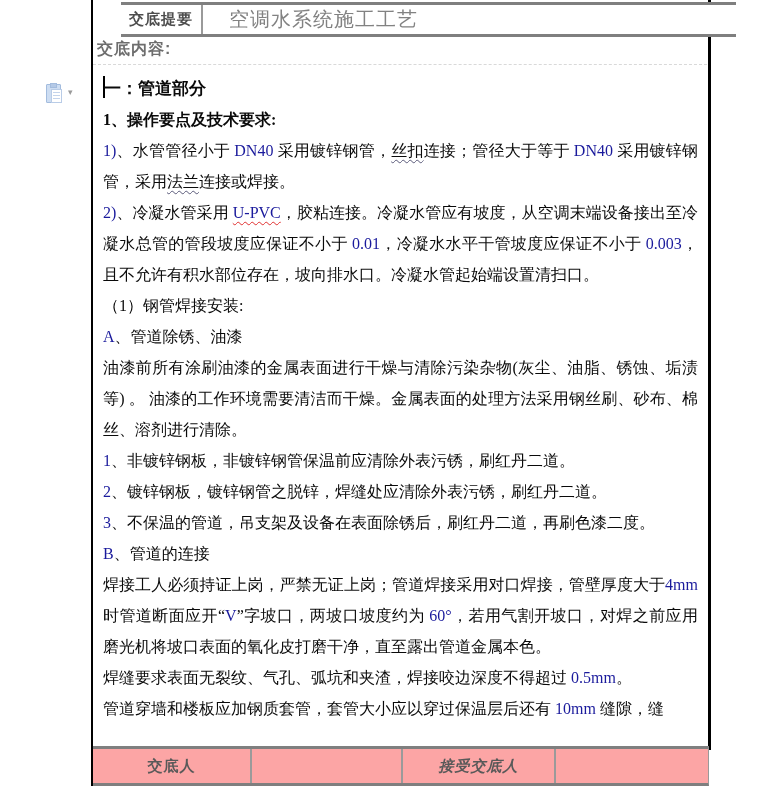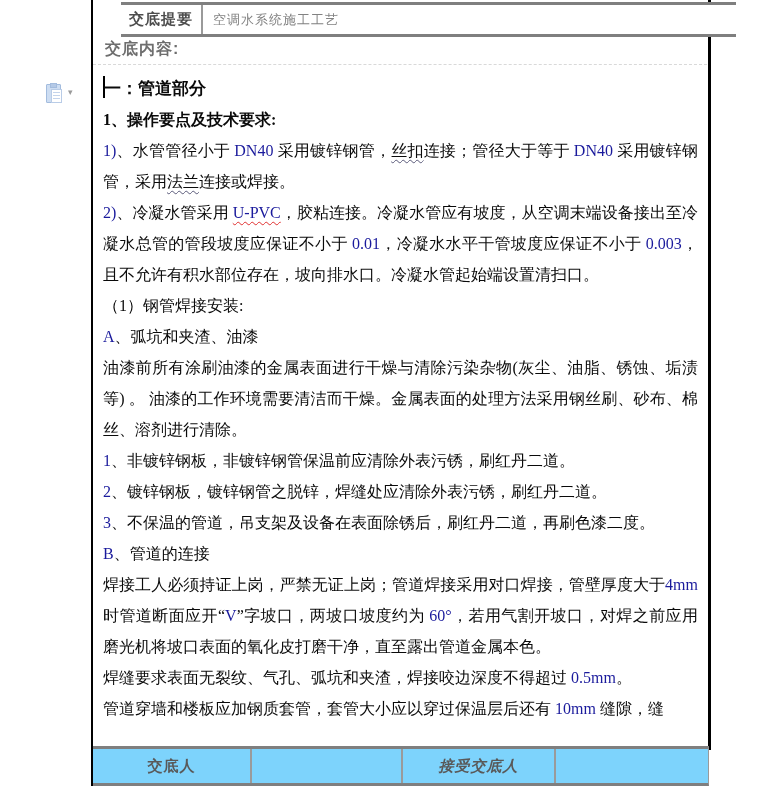--- a/index.html
+++ b/index.html
@@ -18,28 +18,28 @@
     display:flex;align-items:stretch;background:#fff;
     font-family:"Liberation Sans","DejaVu Sans",sans-serif;
     margin-left:28px;
   }
   .summary-cell{
     width:80px;flex:0 0 auto;border-right:2px solid #9a9a9a;
     display:flex;align-items:center;justify-content:center;
     font-weight:bold;color:#4d4d4d;font-size:15px;letter-spacing:1px;
   }
   .summary-value{
-    flex:1;display:flex;align-items:center;padding-left:10px;
-    color:#828282;font-size:13px;letter-spacing:1px;
+    flex:1;display:flex;align-items:center;padding-left:26px;
+    color:#828282;font-size:20px;letter-spacing:1px;
   }
 
   
   .content-label{
     position:absolute;left:93px;top:36px;height:26px;width:600px;
-    display:flex;align-items:center;padding-left:12px;
+    display:flex;align-items:center;padding-left:4px;
     font-weight:bold;color:#6e6e6e;font-size:16px;letter-spacing:1px;
     font-family:"Liberation Sans","DejaVu Sans",sans-serif;
   }
   .dashed-line{
     position:absolute;left:93px;top:64px;width:614px;height:0;
     border-top:1px dashed #d9d9d9;
   }
 
   
   .content-area{
@@ -63,21 +63,21 @@
   .text-cursor{
     display:inline-block;width:2px;height:22px;background:#000;
     vertical-align:-4px;margin-right:-1px;
   }
 
   
   .sign-row{
     position:absolute;left:93px;top:746px;width:615px;height:34px;
     border-top:3px solid #7f7f7f;border-bottom:3px solid #7f7f7f;
     border-right:1px solid #9a9a9a;
-    display:flex;background:#7dd3fc;
+    display:flex;background:#fca5a5;
     font-family:"Liberation Sans","DejaVu Sans",sans-serif;
   }
   .sign-cell{
     display:flex;align-items:center;justify-content:center;
     font-weight:bold;color:#595959;font-size:15px;letter-spacing:1px;
     border-right:2px solid #9a9a9a;box-sizing:border-box;
   }
   .sign-cell:last-child{border-right:none;}
   .sc-1{width:159px;} .sc-2{width:151px;} .sc-3{width:153px;font-style:italic;} .sc-4{flex:1;}
 
@@ -119,21 +119,21 @@
   <div class="content-label">交底内容:</div>
 
   <div class="dashed-line"></div>
 
   <div class="content-area">
       <p class="bold h1"><span class="text-cursor"></span><span>一：管道部分</span></p>
       <p class="bold"><span>1、操作要点及技术要求:</span></p>
       <p><span class="latin">1)</span><span>、水管管径小于 </span><span class="latin">DN40</span><span> 采用镀锌钢管，</span><span class="wavy-dark">丝扣</span><span>连接；管径大于等于 </span><span class="latin">DN40</span><span> 采用镀锌钢管，采用</span><span class="wavy-dark">法兰</span><span>连接或焊接。</span></p>
       <p><span class="latin">2)</span><span>、冷凝水管采用 </span><span class="latin wavy-red">U-PVC</span><span>，胶粘连接。冷凝水管应有坡度，从空调末端设备接出至冷凝水总管的管段坡度应保证不小于 </span><span class="latin">0.01</span><span>，冷凝水水平干管坡度应保证不小于 </span><span class="latin">0.003</span><span>，且不允许有积水部位存在，坡向排水口。冷凝水管起始端设置清扫口。</span></p>
       <p><span>（1）钢管焊接安装:</span></p>
-      <p><span class="latin">A</span><span>、弧坑和夹渣、油漆</span></p>
+      <p><span class="latin">A</span><span>、管道除锈、油漆</span></p>
       <p><span>油漆前所有涂刷油漆的金属表面进行干燥与清除污染杂物(灰尘、油脂、锈蚀、垢渍等) 。 油漆的工作环境需要清洁而干燥。金属表面的处理方法采用钢丝刷、砂布、棉丝、溶剂进行清除。</span></p>
       <p><span class="latin">1</span><span>、非镀锌钢板，非镀锌钢管保温前应清除外表污锈，刷红丹二道。</span></p>
       <p><span class="latin">2</span><span>、镀锌钢板，镀锌钢管之脱锌，焊缝处应清除外表污锈，刷红丹二道。</span></p>
       <p><span class="latin">3</span><span>、不保温的管道，吊支架及设备在表面除锈后，刷红丹二道，再刷色漆二度。</span></p>
       <p><span class="latin">B</span><span>、管道的连接</span></p>
       <p><span>焊接工人必须持证上岗，严禁无证上岗；管道焊接采用对口焊接，管壁厚度大于</span><span class="latin">4mm</span><span> 时管道断面应开“</span><span class="latin">V</span><span>”字坡口，两坡口坡度约为 </span><span class="latin">60°</span><span>，若用气割开坡口，对焊之前应用磨光机将坡口表面的氧化皮打磨干净，直至露出管道金属本色。</span></p>
       <p><span>焊缝要求表面无裂纹、气孔、弧坑和夹渣，焊接咬边深度不得超过 </span><span class="latin">0.5mm</span><span>。</span></p>
       <p><span>管道穿墙和楼板应加钢质套管，套管大小应以穿过保温层后还有 </span><span class="latin">10mm</span><span> 缝隙，缝</span></p>
     </div>
 

